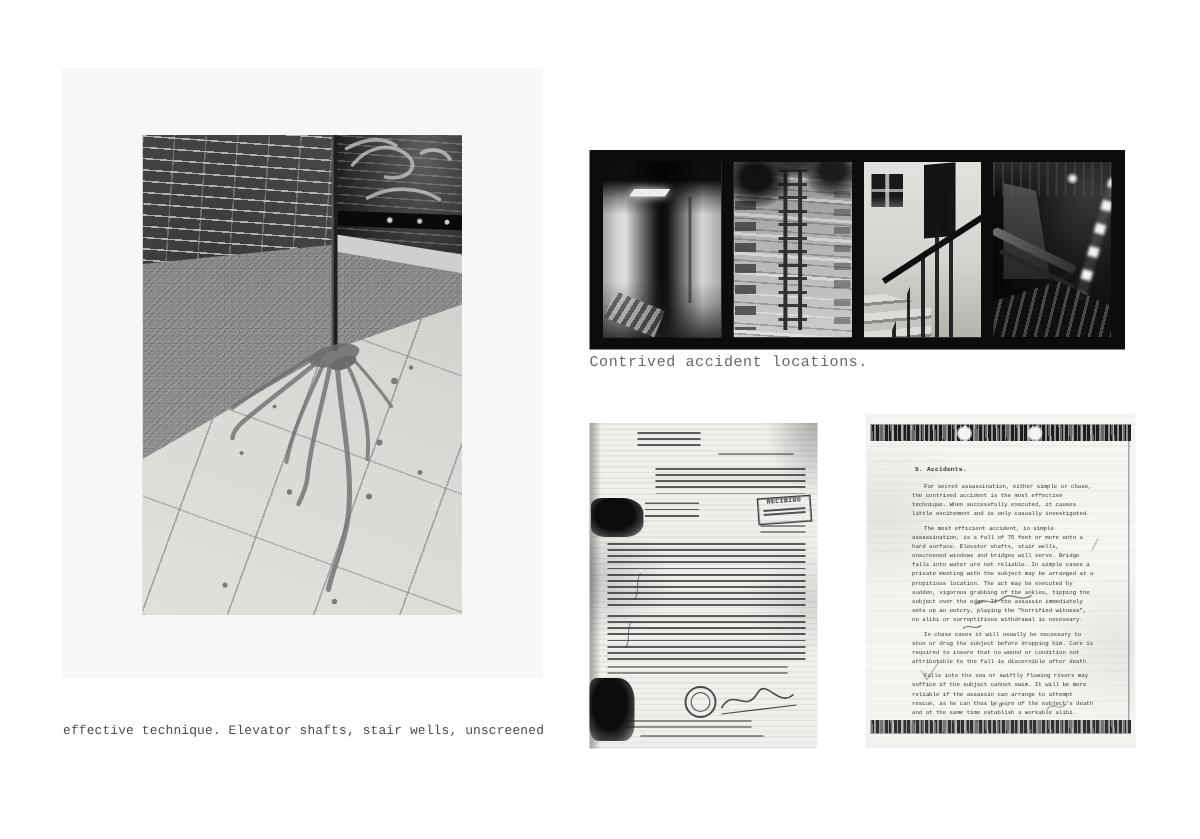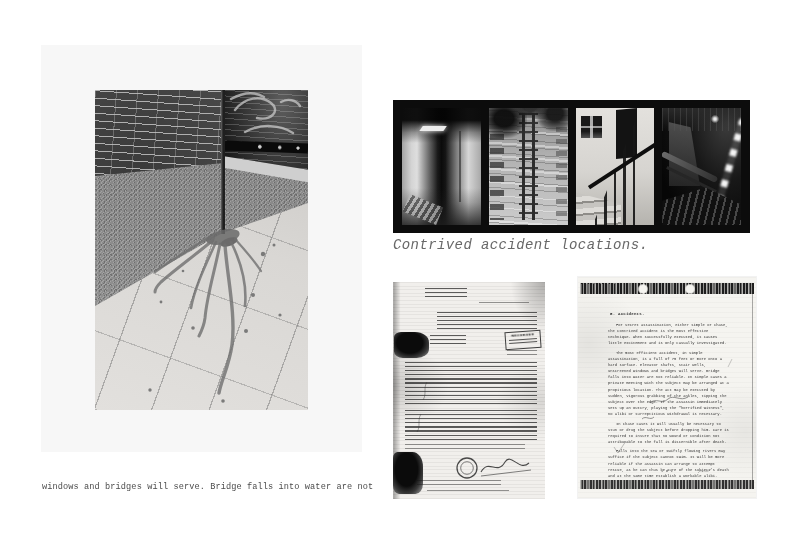--- a/index.html
+++ b/index.html
@@ -105,21 +105,21 @@
       background:repeating-linear-gradient(180deg,#f4f4f4 0 7px, rgba(255,255,255,.12) 7px 16px);
       filter:blur(1.1px);}
   .c4-lamp{right:28%;top:6%;width:10%;height:7%;background:radial-gradient(#e8e8e8 20%,transparent 75%);}
   .c4-rail{left:-4%;top:48%;width:78%;height:6px;background:linear-gradient(90deg,#6a6a6a,#303030);
       transform:rotate(26deg);border-radius:3px;}
   .c4-rail2{left:2%;top:60%;width:70%;height:3px;background:#262626;transform:rotate(26deg);}
   .c4-steps{left:0;bottom:0;width:100%;height:32%;opacity:.95;
       background:repeating-linear-gradient(104deg,#4a4a4a 0 2px,#101010 2px 7px);
       clip-path:polygon(0 35%,55% 0,100% 45%,100% 100%,0 100%);}
 
-  .strip-caption{left:393px;top:237px;color:#686868;font-size:14px;letter-spacing:.4px;font-style:italic;}
+  .strip-caption{left:393px;top:237px;color:#686868;font-size:10px;letter-spacing:.4px;}
 
   
   .docL{left:393px;top:282px;width:152px;height:217px;
       background-color:#f1efec;
       background-image:
       repeating-linear-gradient(180deg, rgba(0,0,0,.05) 0 1px, transparent 1px 3.6px),
       linear-gradient(90deg, rgba(0,0,0,.28) 0 1.5px, transparent 5%),
       radial-gradient(ellipse at 100% 0%, rgba(0,0,0,.28), transparent 16%),
       radial-gradient(ellipse at 0% 48%, rgba(0,0,0,.16), transparent 26%),
       radial-gradient(ellipse at 98% 55%, rgba(0,0,0,.10), transparent 22%);}
@@ -203,21 +203,21 @@
         <path stroke-width="2.6" d="M121,152 C112,172 100,196 96,218"></path>
         <path stroke-width="3" d="M125,154 C120,180 112,205 110,228 C109,236 106,242 104,246"></path>
         <path stroke-width="3.4" d="M130,155 C132,185 141,225 137,255 C134,276 126,291 124,303"></path>
         <path stroke-width="2.6" d="M136,152 C146,172 152,195 150,216"></path>
         <path stroke-width="2.2" d="M140,149 C150,160 160,172 166,181"></path>
       </g>
     </svg>
   </div>
 
   <div class="abs quote">
-    <div>windows and bridges will serve. Bridge falls into water are not</div>
+    <div>effective technique. Elevator shafts, stair wells, unscreened</div>
     
   </div>
 
   <div class="abs strip">
     <div class="cell">
       <div class="cl c1-base"></div>
       <div class="cl c1-ceil"></div>
       <div class="abs c1-light"></div>
       <div class="cl c1-floor"></div>
       <div class="abs c1-planks"></div>

